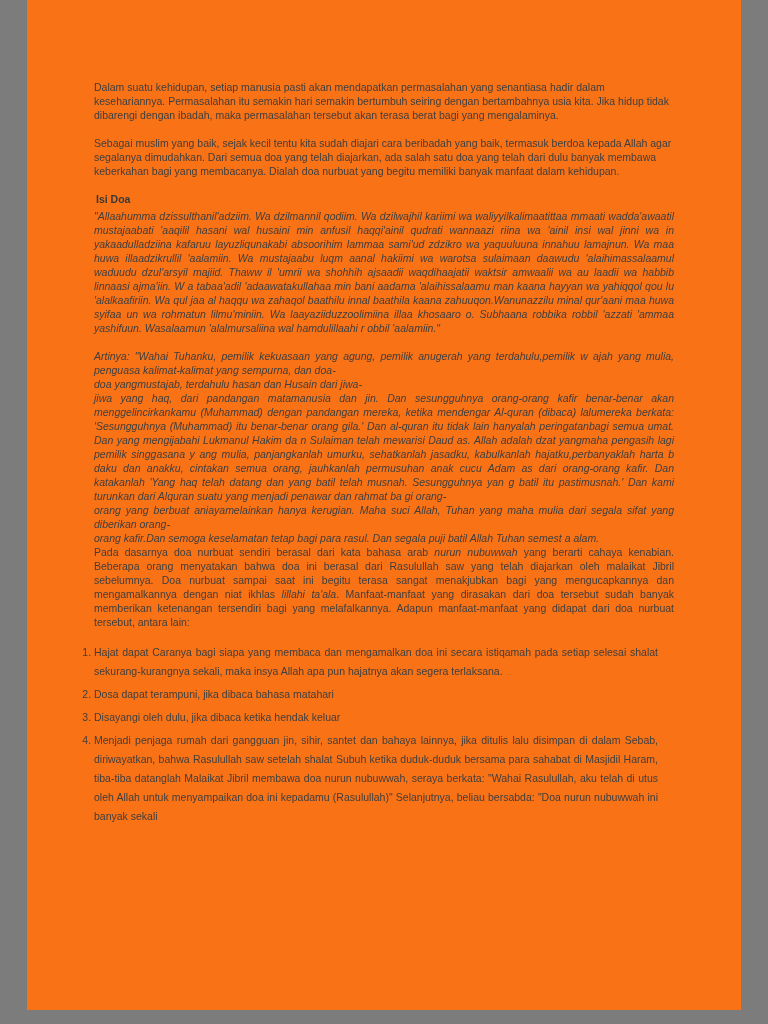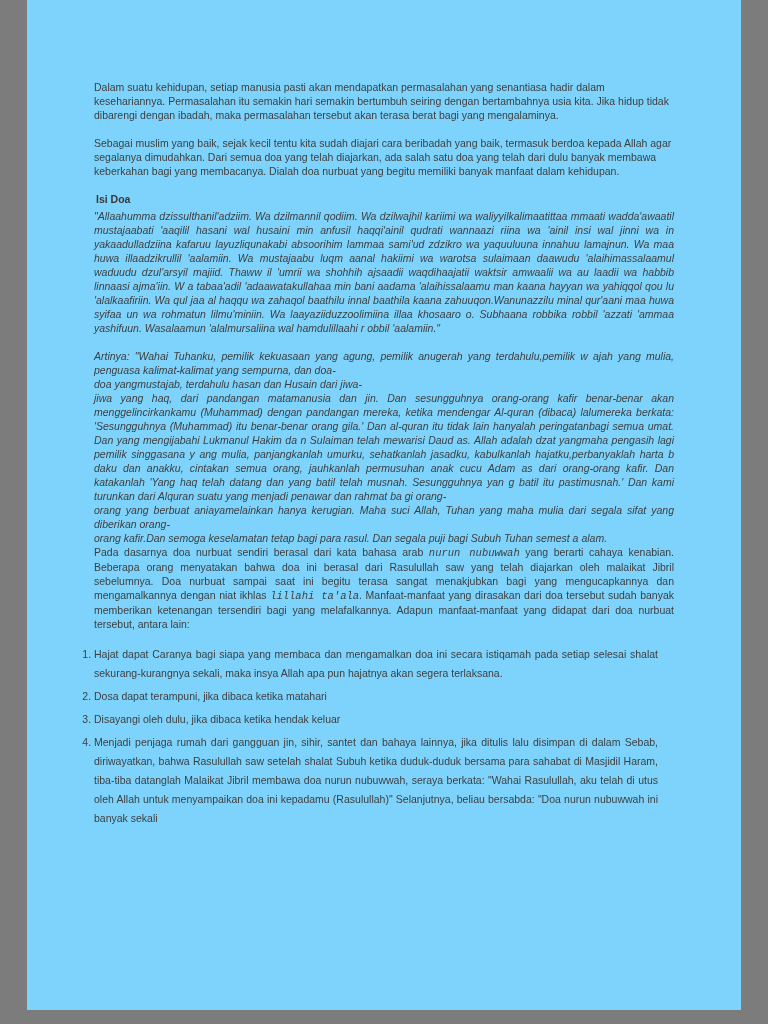--- a/index.html
+++ b/index.html
@@ -11,39 +11,39 @@
   .viewer {
     width: 768px;
     min-height: 1024px;
     margin: 0 auto;
     padding: 0 0 14px 0;
   }
   .page {
     width: 714px;
     min-height: 1010px;
     margin: 0 auto;
-    background: #7dd3fc;
+    background: #f97316;
     padding: 80px 67px 40px 67px;
     color: #3e3e3e;
     font-size: 10.5px;
     line-height: 14px;
   }
   p { margin: 0 0 14px 0; }
   p.intro { text-align: left; }
   p.justified { text-align: justify; }
   .heading {
     font-size: 10.5px;
     font-weight: bold;
     margin: 8px 0 3px 2px;
     color: #383838;
   }
   .doa { font-style: italic; }
   .artinya { font-style: italic; margin-bottom: 0; }
   .artinya-label { font-weight: normal; font-style: italic; }
-  .origin em { font-style: italic; font-family: Liberation Mono, monospace; }
+  .origin em { font-style: italic; }
   ol.benefits {
     margin: 12px 16px 0 -26px;
     padding: 0 0 0 26px;
   }
   ol.benefits li {
     line-height: 19px;
     margin-bottom: 4px;
     text-align: justify;
   }
 </style>
@@ -59,28 +59,28 @@
 
     <div class="heading">Isi Doa</div>
 
     <p class="doa justified">"Allaahumma dzissulthanil'adziim. Wa dzilmannil qodiim. Wa dzilwajhil kariimi wa waliyyilkalimaatittaa mmaati wadda'awaatil mustajaabati 'aaqilil hasani wal husaini min anfusil haqqi'ainil qudrati wannaazi riina wa 'ainil insi wal jinni wa in yakaadulladziina kafaruu layuzliqunakabi absoorihim lammaa sami'ud zdzikro wa yaquuluuna innahuu lamajnun. Wa maa huwa illaadzikrullil 'aalamiin. Wa mustajaabu luqm aanal hakiimi wa warotsa sulaimaan daawudu 'alaihimassalaamul waduudu dzul'arsyil majiid. Thaww il 'umrii wa shohhih ajsaadii waqdihaajatii waktsir amwaalii wa au laadii wa habbib linnaasi ajma'iin. W a tabaa'adil 'adaawatakullahaa min bani aadama 'alaihissalaamu man kaana hayyan wa yahiqqol qou lu 'alalkaafiriin. Wa qul jaa al haqqu wa zahaqol baathilu innal baathila kaana zahuuqon.Wanunazzilu minal qur'aani maa huwa syifaa un wa rohmatun lilmu'miniin. Wa laayaziiduzzoolimiina illaa khosaaro o. Subhaana robbika robbil 'azzati 'ammaa yashifuun. Wasalaamun 'alalmursaliina wal hamdulillaahi r obbil 'aalamiin."</p>
 
     <p class="artinya justified">
       <span class="artinya-label">Artinya: </span><span>"Wahai Tuhanku, pemilik kekuasaan yang agung, pemilik anugerah yang terdahulu,pemilik w ajah yang mulia, penguasa kalimat-kalimat yang sempurna, dan doa-</span><br>
       <span>doa yangmustajab, terdahulu hasan dan Husain dari jiwa-</span><br>
       <span>jiwa yang haq, dari pandangan matamanusia dan jin. Dan sesungguhnya orang-orang kafir benar-benar akan menggelincirkankamu (Muhammad) dengan pandangan mereka, ketika mendengar Al-quran (dibaca) lalumereka berkata: 'Sesungguhnya (Muhammad) itu benar-benar orang gila.' Dan al-quran itu tidak lain hanyalah peringatanbagi semua umat. Dan yang mengijabahi Lukmanul Hakim da n Sulaiman telah mewarisi Daud as. Allah adalah dzat yangmaha pengasih lagi pemilik singgasana y ang mulia, panjangkanlah umurku, sehatkanlah jasadku, kabulkanlah hajatku,perbanyaklah harta b daku dan anakku, cintakan semua orang, jauhkanlah permusuhan anak cucu Adam as dari orang-orang kafir. Dan katakanlah 'Yang haq telah datang dan yang batil telah musnah. Sesungguhnya yan g batil itu pastimusnah.' Dan kami turunkan dari Alquran suatu yang menjadi penawar dan rahmat ba gi orang-</span><br>
       <span>orang yang berbuat aniayamelainkan hanya kerugian. Maha suci Allah, Tuhan yang maha mulia dari segala sifat yang diberikan orang-</span><br>
-      <span>orang kafir.Dan semoga keselamatan tetap bagi para rasul. Dan segala puji bagi Subuh Tuhan semest a alam.</span>
+      <span>orang kafir.Dan semoga keselamatan tetap bagi para rasul. Dan segala puji batil Allah Tuhan semest a alam.</span>
     </p>
 
     <p class="origin justified">
       <span>Pada dasarnya doa nurbuat sendiri berasal dari kata bahasa arab </span><em>nurun nubuwwah</em><span> yang berarti cahaya kenabian. Beberapa orang menyatakan bahwa doa ini berasal dari Rasulullah saw yang telah diajarkan oleh malaikat Jibril sebelumnya. Doa nurbuat sampai saat ini begitu terasa sangat menakjubkan bagi yang mengucapkannya dan mengamalkannya dengan niat ikhlas </span><em>lillahi ta'ala</em><span>. Manfaat-manfaat yang dirasakan dari doa tersebut sudah banyak memberikan ketenangan tersendiri bagi yang melafalkannya. Adapun manfaat-manfaat yang didapat dari doa nurbuat tersebut, antara lain:</span>
     </p>
 
     <ol class="benefits">
       <li>Hajat dapat Caranya bagi siapa yang membaca dan mengamalkan doa ini secara istiqamah pada setiap selesai shalat sekurang-kurangnya sekali, maka insya Allah apa pun hajatnya akan segera terlaksana.</li>
-      <li>Dosa dapat terampuni, jika dibaca ketika matahari</li>
+      <li>Dosa dapat terampuni, jika dibaca bahasa matahari</li>
       <li>Disayangi oleh dulu, jika dibaca ketika hendak keluar</li>
       <li>Menjadi penjaga rumah dari gangguan jin, sihir, santet dan bahaya lainnya, jika ditulis lalu disimpan di dalam Sebab, diriwayatkan, bahwa Rasulullah saw setelah shalat Subuh ketika duduk-duduk bersama para sahabat di Masjidil Haram, tiba-tiba datanglah Malaikat Jibril membawa doa nurun nubuwwah, seraya berkata: "Wahai Rasulullah, aku telah di utus oleh Allah untuk menyampaikan doa ini kepadamu (Rasulullah)" Selanjutnya, beliau bersabda: "Doa nurun nubuwwah ini banyak sekali</li>
     </ol>
 
   </div>
 </div>
 
 </body></html>

